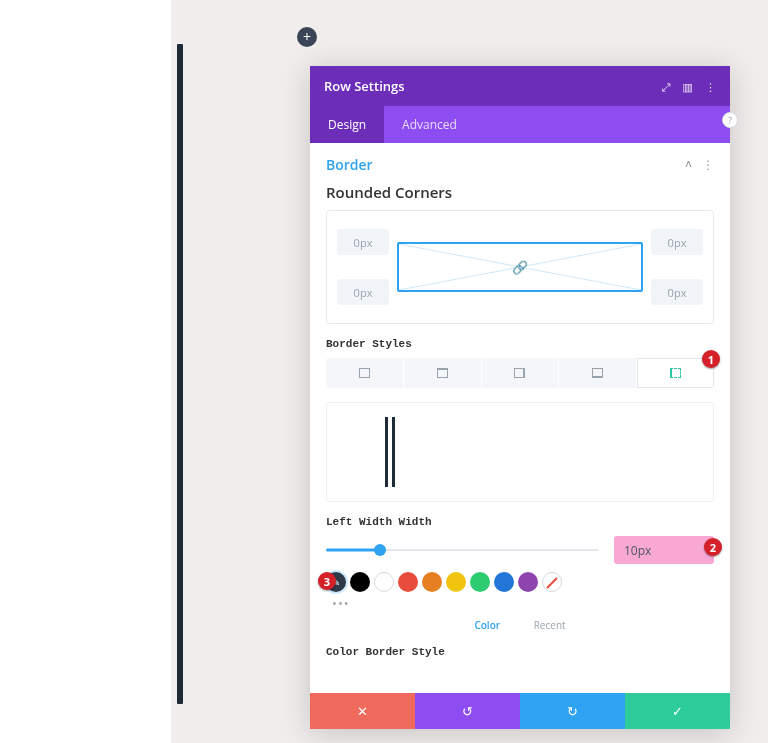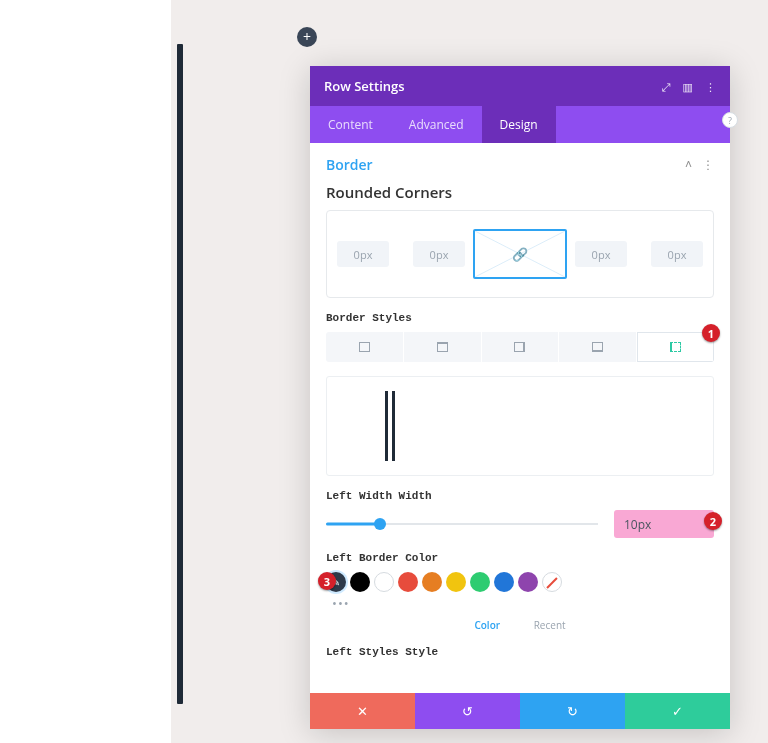--- a/index.html
+++ b/index.html
@@ -23,21 +23,21 @@
 
   .accordion-hdr { display: flex; align-items: center; justify-content: space-between; padding: 12px 16px 8px; }
   .accordion-hdr .title { color: #2ea3f2; font-size: 14px; font-weight: 600; }
   .accordion-hdr .ctrls { display: flex; gap: 10px; color: #8f8f8f; font-size: 12px; }
 
   .label { font-size: 11px; font-weight: 600; color: #333; margin: 14px 0 8px; font-family: Liberation Mono, monospace; }
   .sublabel { font-size: 15px; font-weight: 600; color: #333; }
 
   .rounded-box { border: 1px solid #e6e9ec; border-radius: 4px; padding: 18px 10px 18px; display: flex; align-items: center; justify-content: space-between; gap: 8px; position: relative; }
   .pxcell { width: 52px; height: 26px; background: #f1f4f8; border-radius: 3px; color: #9aa4af; font-size: 11px; display: flex; align-items: center; justify-content: center; }
-  .corner-col { display: flex; flex-direction: row; gap: 24px; text-align: right; }
+  .corner-col { display: flex; flex-direction: column; gap: 24px; text-align: right; }
   .preview-rect { flex: 1; height: 50px; border: 2px solid #2ea3f2; border-radius: 2px; position: relative; }
   .preview-rect svg { position: absolute; inset: 0; width: 100%; height: 100%; }
   .preview-rect .link { position: absolute; left: 50%; top: 50%; transform: translate(-50%,-50%); color: #2ea3f2; font-size: 13px; }
 
   .styles-row { display: flex; margin-top: 8px; border-radius: 3px; overflow: hidden; }
   .style-cell { flex: 1; height: 30px; background: #f4f6f9; display: flex; align-items: center; justify-content: center; border-right: 1px solid #fff; font-size: 12px; color: #7e8c9a; }
   .style-cell:last-child { border-right: none; }
   .style-cell.active { background: #fff; box-shadow: inset 0 0 0 1px #e0e6ec; }
   .style-cell.active .sq { border: 1px dashed #2dc9a4; }
   .sq { width: 11px; height: 10px; border: 1px solid #9aa4af; display: inline-block; }
@@ -88,23 +88,22 @@
   <div class="panel-header">
     <h3>Row Settings</h3>
     <div class="hdr-icons">
       <span>⤢</span>
       <span>▥</span>
       <span>⋮</span>
     </div>
   </div>
 
   <div class="tabs">
-    <div class="tab">Content</div>
+    <div class="tab active">Design</div>
     <div class="tab">Advanced</div>
-    <div class="tab active">Design</div>
   </div>
 
   <div class="help-dot">?</div>
 
   <div class="body">
 
     <div class="accordion-hdr">
       <span class="title">Border</span>
       <span class="ctrls">
         <span>˄</span>
@@ -162,21 +161,20 @@
       <div class="slider-row" style="position:relative;">
         <div class="slider">
           <div class="track"></div>
             <div class="fill"></div>
             <div class="knob"></div>
         </div>
         <div class="valbox">10px</div>
         <div class="callout" style="right:-8px; top:2px;">2</div>
       </div>
 
-      <div class="label">Left Border Color</div>
       <div style="position:relative;">
         <div class="swatches">
           <div class="swatch picker">
               <span>✎</span>
             </div>
           <div class="swatch" style="background:#000;"></div>
           <div class="swatch hollow"></div>
           <div class="swatch" style="background:#e74c3c;"></div>
           <div class="swatch" style="background:#e67e22;"></div>
           <div class="swatch" style="background:#f1c40f;"></div>
@@ -186,21 +184,21 @@
           <div class="swatch none"></div>
         </div>
         <div class="picker-dots">•••</div>
         <div class="callout" style="left:-8px; top:0;">3</div>
       </div>
       <div class="saved-recent">
         <span class="s">Color</span>
         <span class="r">Recent</span>
       </div>
 
-      <div class="label">Left Styles Style</div>
+      <div class="label">Color Border Style</div>
 
     </div>
 
   </div>
 
   <div class="footer">
     <div class="fbtn f-cancel">✕</div>
     <div class="fbtn f-undo">↺</div>
     <div class="fbtn f-redo">↻</div>
     <div class="fbtn f-save">✓</div>

